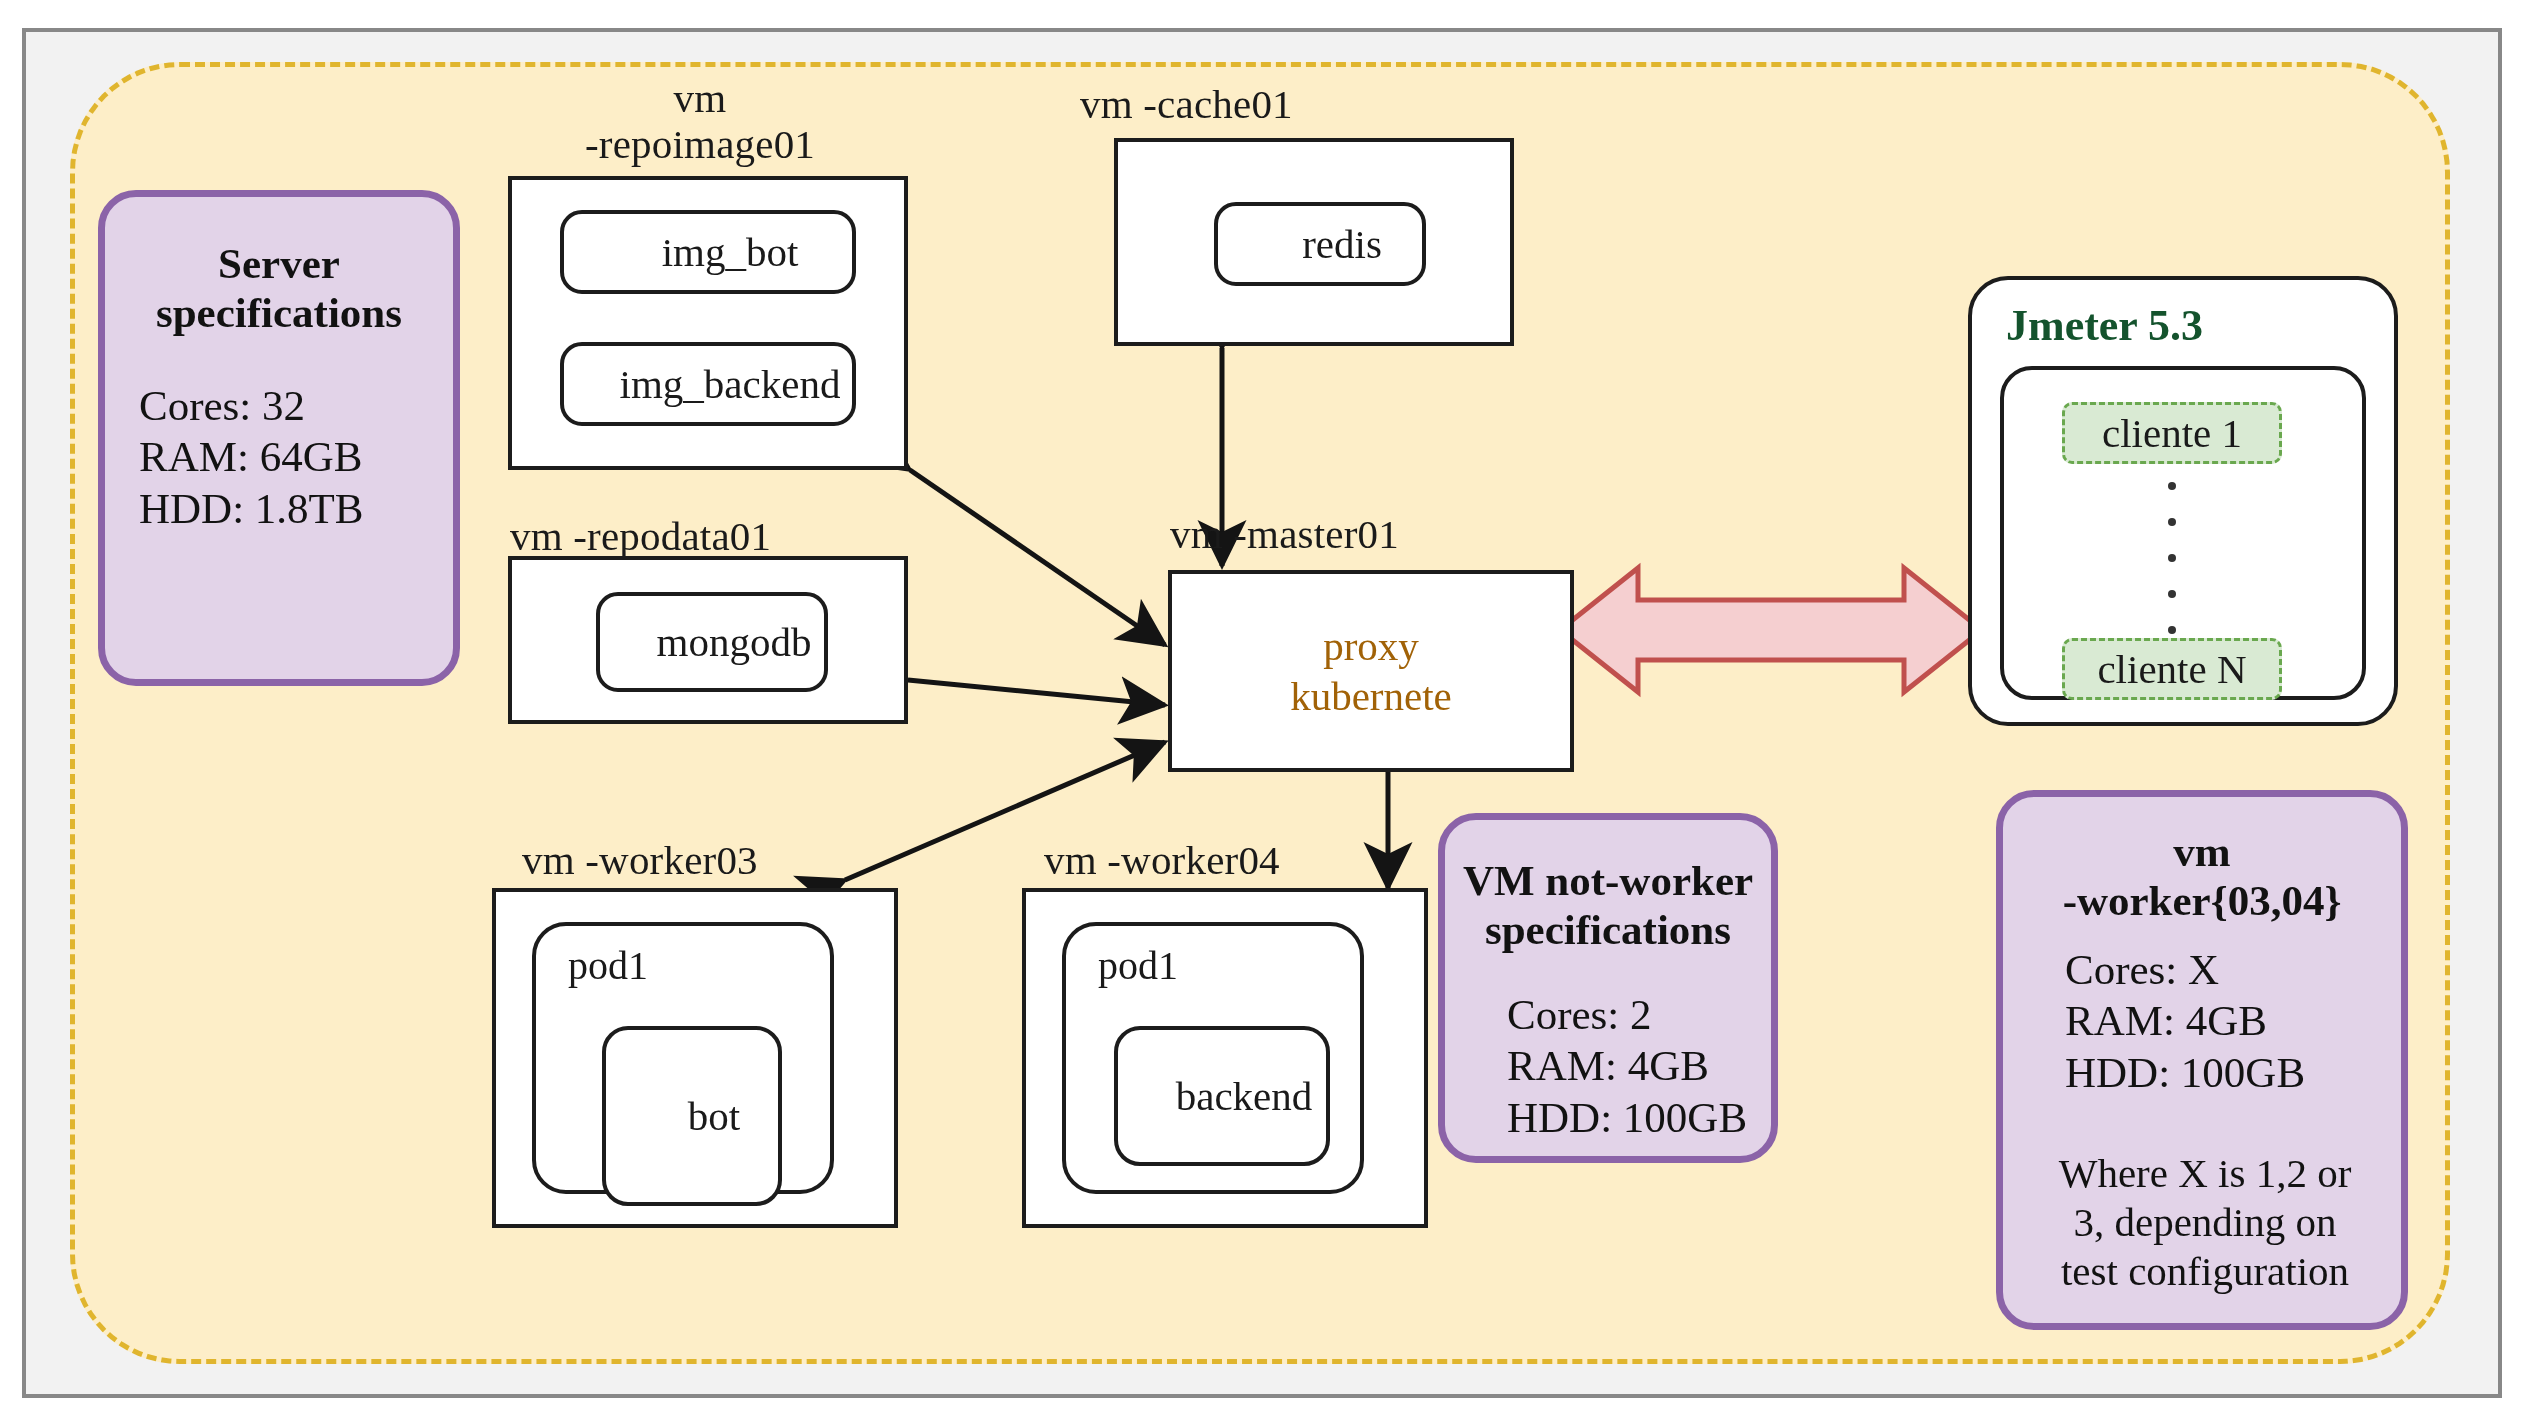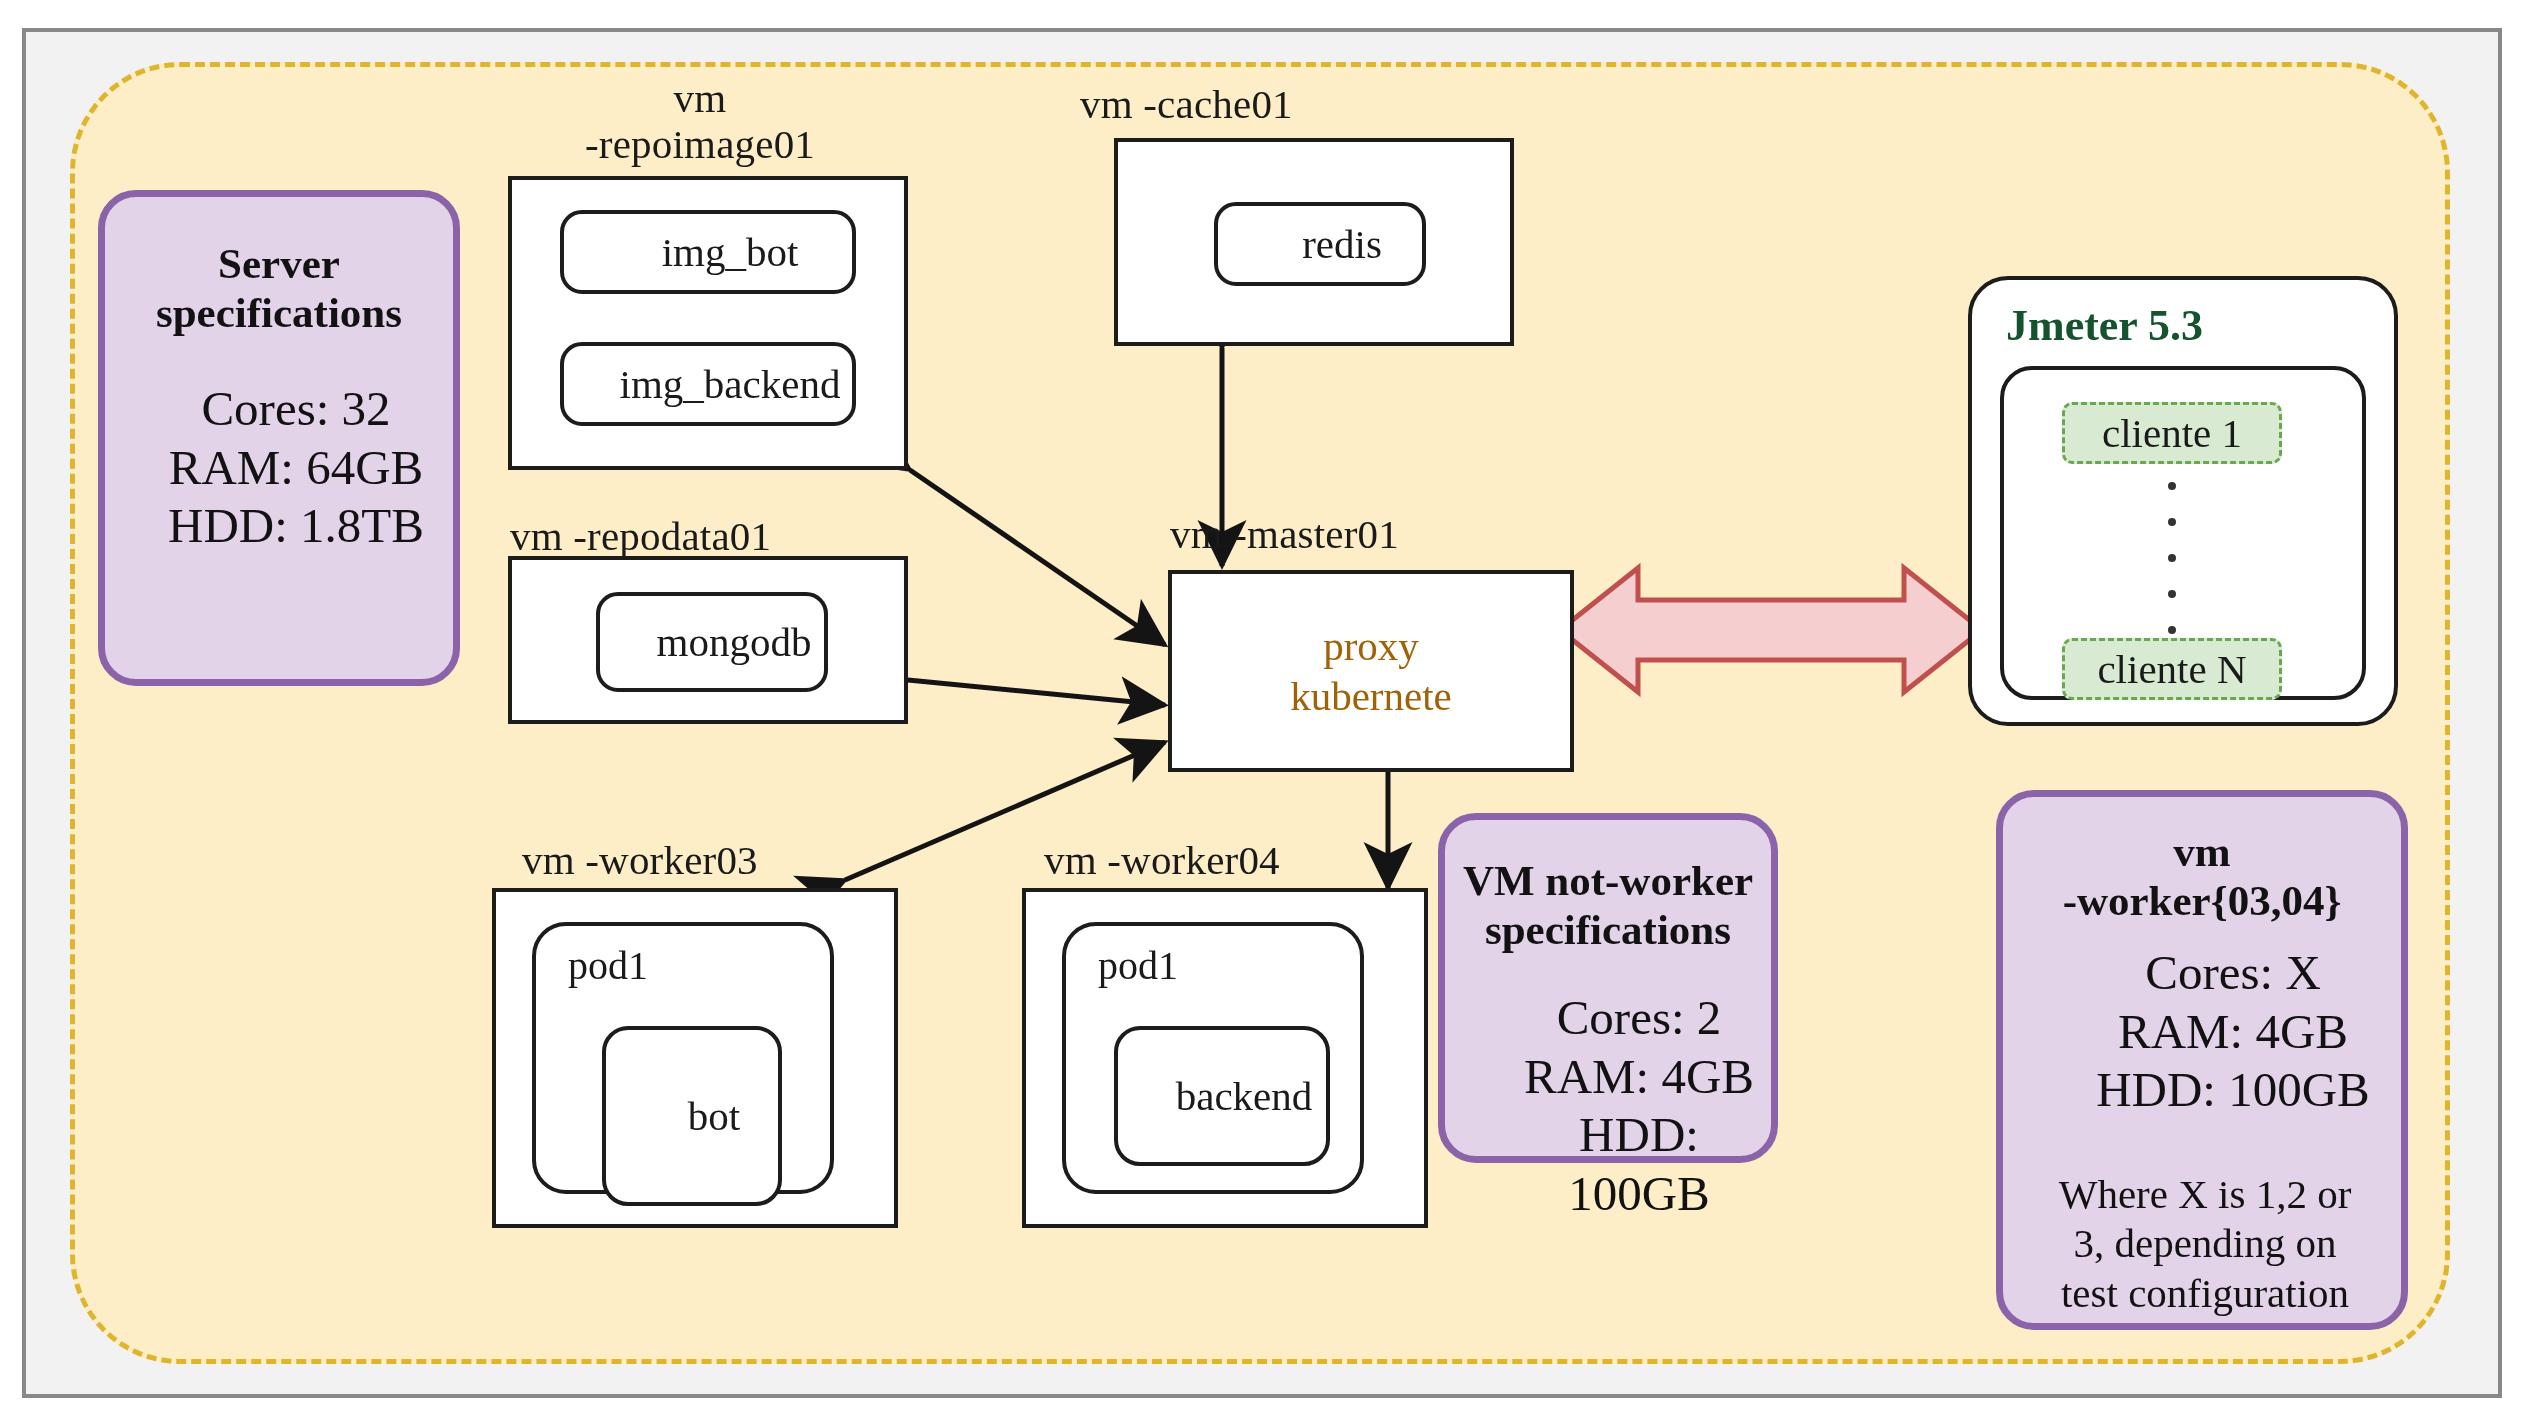--- a/index.html
+++ b/index.html
@@ -89,24 +89,23 @@
     color:#121212;
   }
   .spec-title{
     font-weight:bold;
     font-size:43px;
     line-height:1.15;
     text-align:center;
     white-space:pre-line;
   }
   .spec-lines{
-    font-size:49px;
+    font-size:43px;
     line-height:1.2;
     white-space:pre-line;
-    text-align:center;
   }
   .spec-note{
     font-size:41px;
     line-height:1.2;
     white-space:pre-line;
   }
 
   
   #jmeter-card{
     position:absolute;

